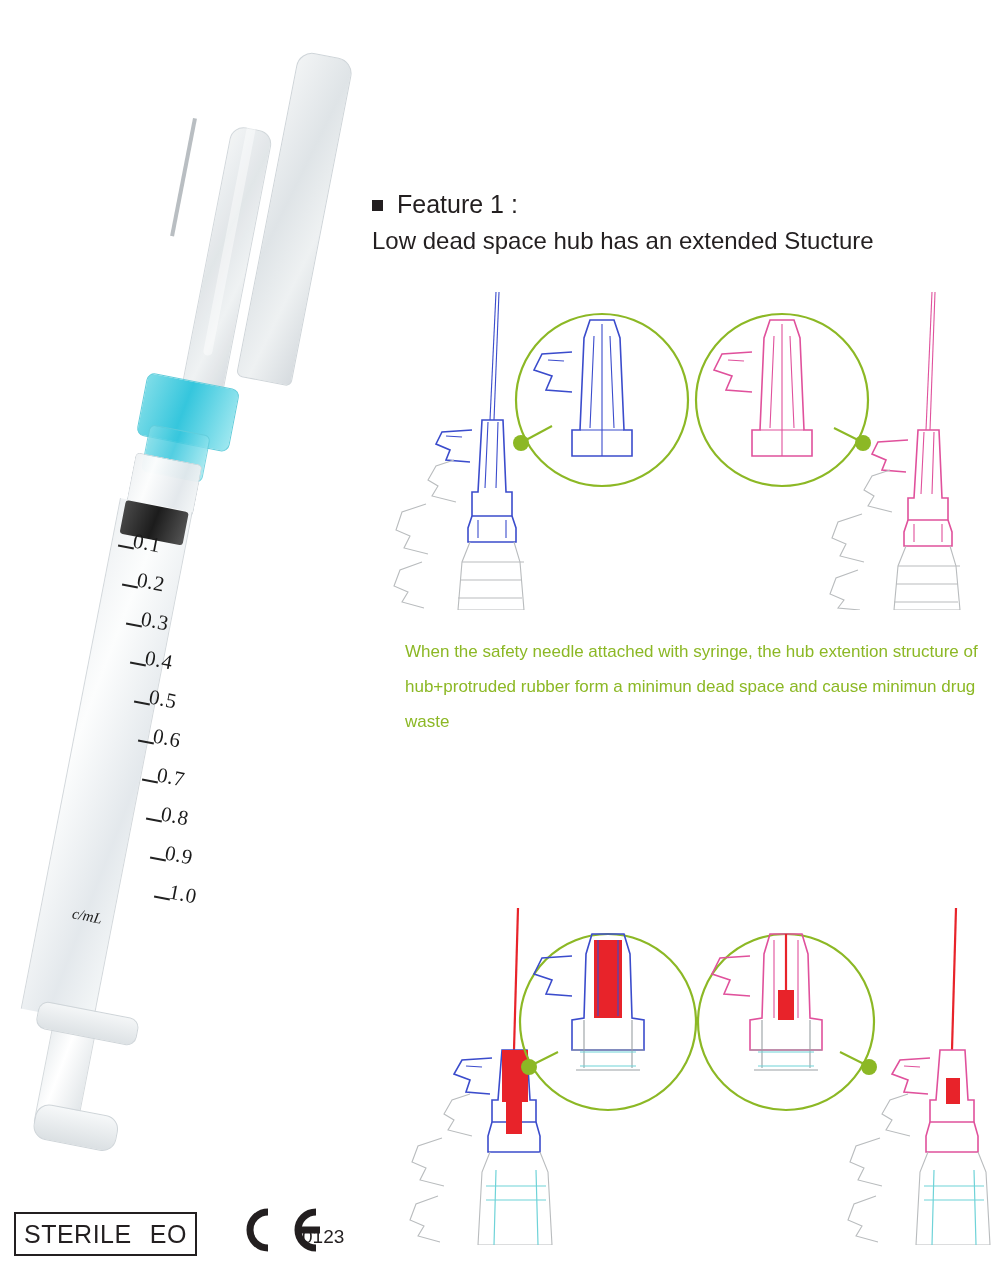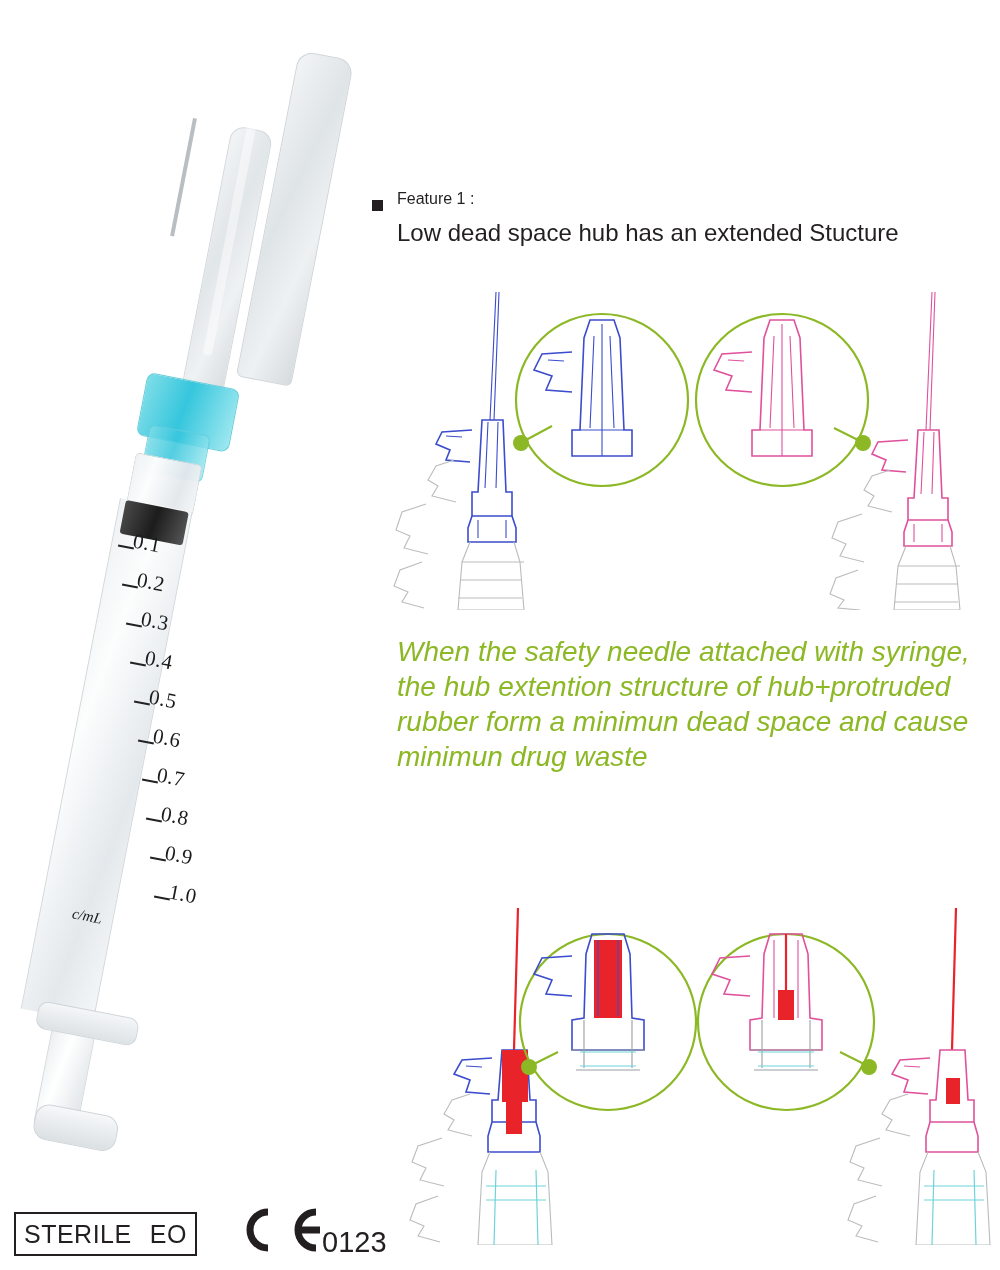--- a/index.html
+++ b/index.html
@@ -136,23 +136,23 @@
   }
   .ce-mark {
     position: absolute;
     left: 218px;
     top: 0px;
     width: 92px;
     height: 44px;
   }
   .ce-number {
     position: absolute;
-    left: 308px;
+    left: 288px;
     top: 18px;
-    font-size: 29px;
+    font-size: 19px;
     font-family: "Liberation Sans", sans-serif;
     color: #231f20;
   }
 
   
   #content {
     position: absolute;
     left: 366px;
     top: 0;
     width: 634px;
@@ -169,45 +169,43 @@
     line-height: 40px;
   }
 
   .feature-block { position: absolute; left: 6px; width: 626px; }
   #feature1 { top: 190px; }
   #feature2 { top: 628px; }
 
   .feat-head {
     display: flex;
     align-items: flex-start;
-    font-size: 16px;
+    font-size: 25px;
     color: #231f20;
   }
   .bullet-square {
     width: 11px;
     height: 11px;
     background: #231f20;
     margin-top: 10px;
     margin-right: 14px;
     flex: 0 0 auto;
   }
   .feat-sub {
-    margin-left: 25px;
     font-size: 24px;
     color: #231f20;
     line-height: 36px;
     margin-top: 4px;
   }
   .feat-green {
-    margin-left: 25px;
-    font-size: 28px;
+    margin-left: 33px;
+    font-size: 17px;
     color: #8cb825;
     line-height: 35px;
     margin-top: 6px;
-    font-style: italic;
   }
   .feat-note {
     margin-left: 25px;
     font-size: 19.5px;
     color: #231f20;
     line-height: 28px;
     margin-top: 4px;
   }
 
   

